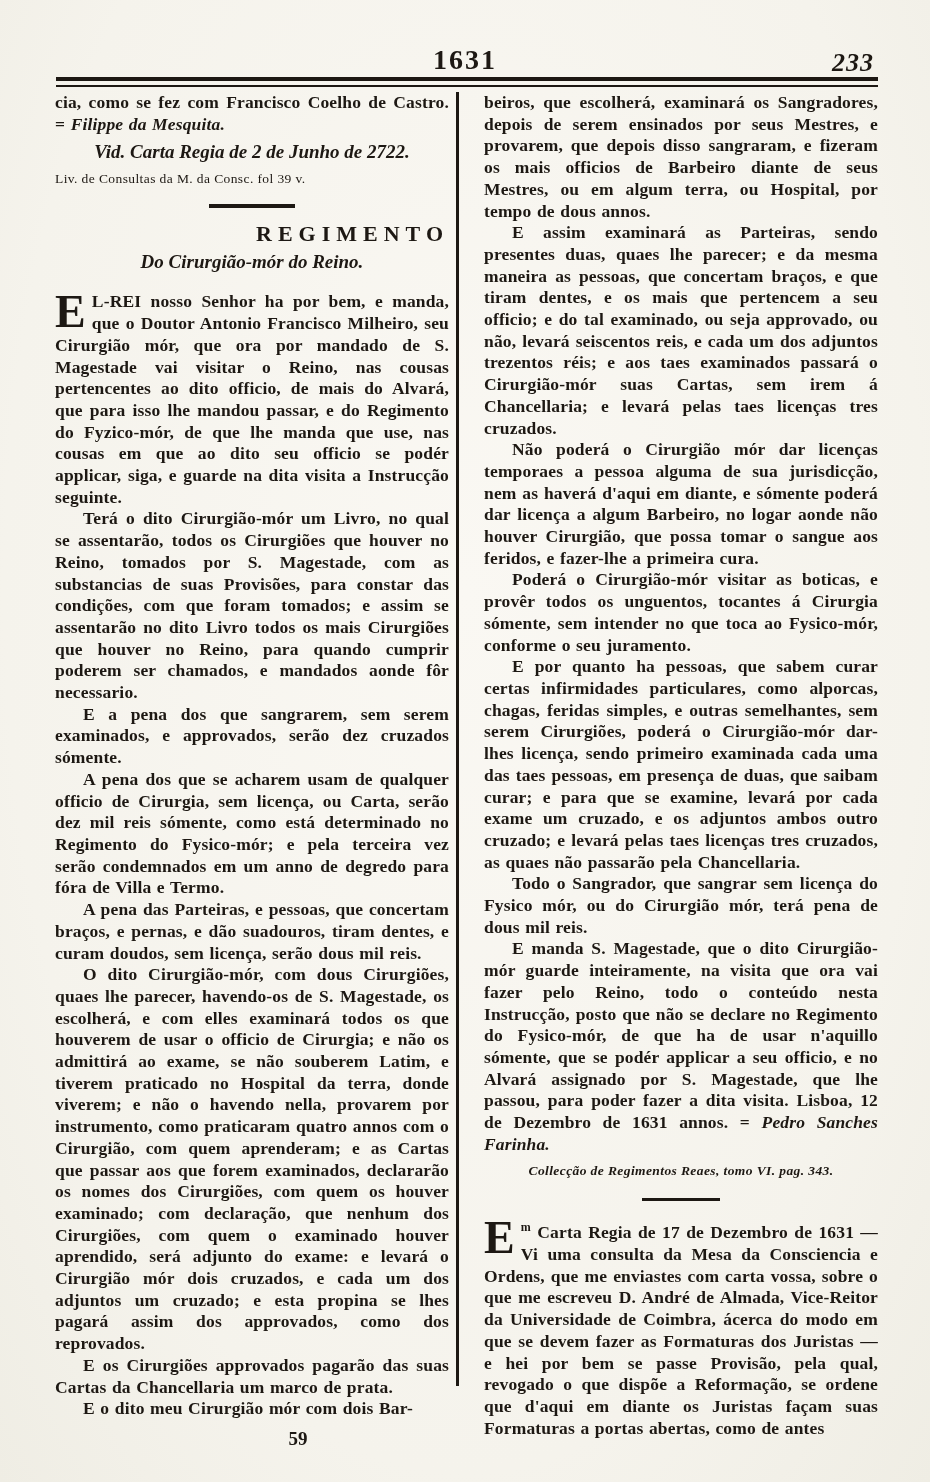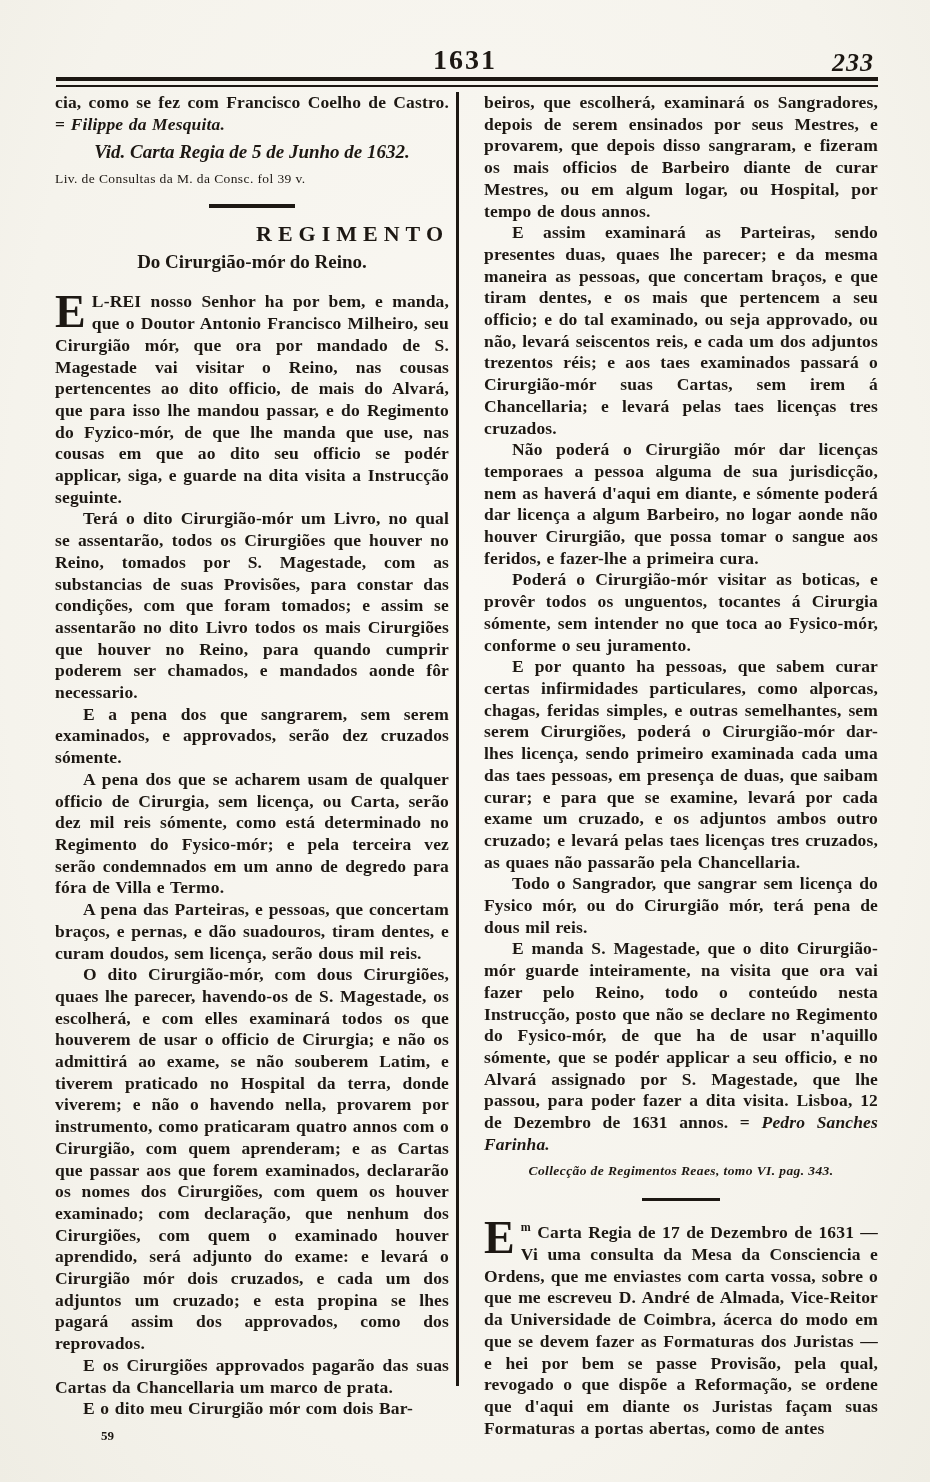--- a/index.html
+++ b/index.html
@@ -67,82 +67,83 @@
   }
   .section-rule.thin { border-top-width:3px; margin:18px auto 16px; width:78px; }
   .regimento-title {
     margin:0; text-align:right;
     font-size:22px; line-height:26px;
     font-weight:700; letter-spacing:6px;
   }
   .regimento-sub {
     margin:3px 0 17px; text-align:center;
     font-size:19px; line-height:24px;
-    font-weight:700; 
+    font-weight:700; font-style:italic;
   }
   .dropcap {
     float:left;
     font-size:46px; line-height:38px;
     font-weight:700;
     padding:2px 6px 0 0;
   }
   .dc-sup {
     font-size:12px; vertical-align:super; font-weight:700;
   }
   .citation-line {
     margin:7px 0 0;
     text-align:center;
     font-size:13.5px; line-height:18px;
     font-weight:700;
     letter-spacing:0.4px;
     font-style:italic;
   }
   .sig-mark {
     margin:8px 0 0;
-    font-size:13px; font-weight:700;
+    text-align:center;
+    font-size:19px; font-weight:700;
     transform:translateX(46px);
   }
 </style>
 </head>
 <body>
 
 <div class="page">
 
   <div class="running-year">1631</div>
   <div class="running-page">233</div>
   <div class="header-rule"></div>
   <div class="col-divider"></div>
 
   <div class="columns">
 
     <div class="col">
       <p class="body"><span>cia, como se fez com Francisco Coelho de Castro. = </span><em>Filippe da Mesquita.</em></p>
 
-      <p class="vid-line">Vid. Carta Regia de 5 de Junho de 1632.</p>
+      <p class="vid-line">Vid. Carta Regia de 2 de Junho de 2722.</p>
       <p class="source-line">Liv. de Consultas da M. da Consc. fol 39 v.</p>
 
       <div class="section-rule"></div>
 
       <h1 class="regimento-title">REGIMENTO</h1>
       <h2 class="regimento-sub">Do Cirurgião-mór do Reino.</h2>
 
       <p class="body"><span class="dropcap">E</span><span>L-REI nosso Senhor ha por bem, e manda, que o Doutor Antonio Francisco Milheiro, seu Cirurgião mór, que ora por mandado de S. Magestade vai visitar o Reino, nas cousas pertencentes ao dito officio, de mais do Alvará, que para isso lhe mandou passar, e do Regimento do Fyzico-mór, de que lhe manda que use, nas cousas em que ao dito seu officio se podér applicar, siga, e guarde na dita visita a Instrucção seguinte.</span></p>
       <p class="body indent">Terá o dito Cirurgião-mór um Livro, no qual se assentarão, todos os Cirurgiões que houver no Reino, tomados por S. Magestade, com as substancias de suas Provisões, para constar das condições, com que foram tomados; e assim se assentarão no dito Livro todos os mais Cirurgiões que houver no Reino, para quando cumprir poderem ser chamados, e mandados aonde fôr necessario.</p>
       <p class="body indent">E a pena dos que sangrarem, sem serem examinados, e approvados, serão dez cruzados sómente.</p>
       <p class="body indent">A pena dos que se acharem usam de qualquer officio de Cirurgia, sem licença, ou Carta, serão dez mil reis sómente, como está determinado no Regimento do Fysico-mór; e pela terceira vez serão condemnados em um anno de degredo para fóra de Villa e Termo.</p>
       <p class="body indent">A pena das Parteiras, e pessoas, que concertam braços, e pernas, e dão suadouros, tiram dentes, e curam doudos, sem licença, serão dous mil reis.</p>
       <p class="body indent">O dito Cirurgião-mór, com dous Cirurgiões, quaes lhe parecer, havendo-os de S. Magestade, os escolherá, e com elles examinará todos os que houverem de usar o officio de Cirurgia; e não os admittirá ao exame, se não souberem Latim, e tiverem praticado no Hospital da terra, donde viverem; e não o havendo nella, provarem por instrumento, como praticaram quatro annos com o Cirurgião, com quem aprenderam; e as Cartas que passar aos que forem examinados, declararão os nomes dos Cirurgiões, com quem os houver examinado; com declaração, que nenhum dos Cirurgiões, com quem o examinado houver aprendido, será adjunto do exame: e levará o Cirurgião mór dois cruzados, e cada um dos adjuntos um cruzado; e esta propina se lhes pagará assim dos approvados, como dos reprovados.</p>
       <p class="body indent">E os Cirurgiões approvados pagarão das suas Cartas da Chancellaria um marco de prata.</p>
       <p class="body indent">E o dito meu Cirurgião mór com dois Bar-</p>
 
       <p class="sig-mark">59</p>
     </div>
 
     <div class="col">
-      <p class="body">beiros, que escolherá, examinará os Sangradores, depois de serem ensinados por seus Mestres, e provarem, que depois disso sangraram, e fizeram os mais officios de Barbeiro diante de curar Mestres, ou em algum logar, ou Hospital, por tempo de dous annos.</p>
+      <p class="body">beiros, que escolherá, examinará os Sangradores, depois de serem ensinados por seus Mestres, e provarem, que depois disso sangraram, e fizeram os mais officios de Barbeiro diante de seus Mestres, ou em algum terra, ou Hospital, por tempo de dous annos.</p>
       <p class="body indent">E assim examinará as Parteiras, sendo presentes duas, quaes lhe parecer; e da mesma maneira as pessoas, que concertam braços, e que tiram dentes, e os mais que pertencem a seu officio; e do tal examinado, ou seja approvado, ou não, levará seiscentos reis, e cada um dos adjuntos trezentos réis; e aos taes examinados passará o Cirurgião-mór suas Cartas, sem irem á Chancellaria; e levará pelas taes licenças tres cruzados.</p>
       <p class="body indent">Não poderá o Cirurgião mór dar licenças temporaes a pessoa alguma de sua jurisdicção, nem as haverá d'aqui em diante, e sómente poderá dar licença a algum Barbeiro, no logar aonde não houver Cirurgião, que possa tomar o sangue aos feridos, e fazer-lhe a primeira cura.</p>
       <p class="body indent">Poderá o Cirurgião-mór visitar as boticas, e provêr todos os unguentos, tocantes á Cirurgia sómente, sem intender no que toca ao Fysico-mór, conforme o seu juramento.</p>
       <p class="body indent">E por quanto ha pessoas, que sabem curar certas infirmidades particulares, como alporcas, chagas, feridas simples, e outras semelhantes, sem serem Cirurgiões, poderá o Cirurgião-mór dar-lhes licença, sendo primeiro examinada cada uma das taes pessoas, em presença de duas, que saibam curar; e para que se examine, levará por cada exame um cruzado, e os adjuntos ambos outro cruzado; e levará pelas taes licenças tres cruzados, as quaes não passarão pela Chancellaria.</p>
       <p class="body indent">Todo o Sangrador, que sangrar sem licença do Fysico mór, ou do Cirurgião mór, terá pena de dous mil reis.</p>
       <p class="body indent"><span>E manda S. Magestade, que o dito Cirurgião-mór guarde inteiramente, na visita que ora vai fazer pelo Reino, todo o conteúdo nesta Instrucção, posto que não se declare no Regimento do Fysico-mór, de que ha de usar n'aquillo sómente, que se podér applicar a seu officio, e no Alvará assignado por S. Magestade, que lhe passou, para poder fazer a dita visita. Lisboa, 12 de Dezembro de 1631 annos. = </span><em>Pedro Sanches Farinha.</em></p>
 
       <p class="citation-line">Collecção de Regimentos Reaes, tomo VI. pag. 343.</p>
 
       <div class="section-rule thin"></div>

